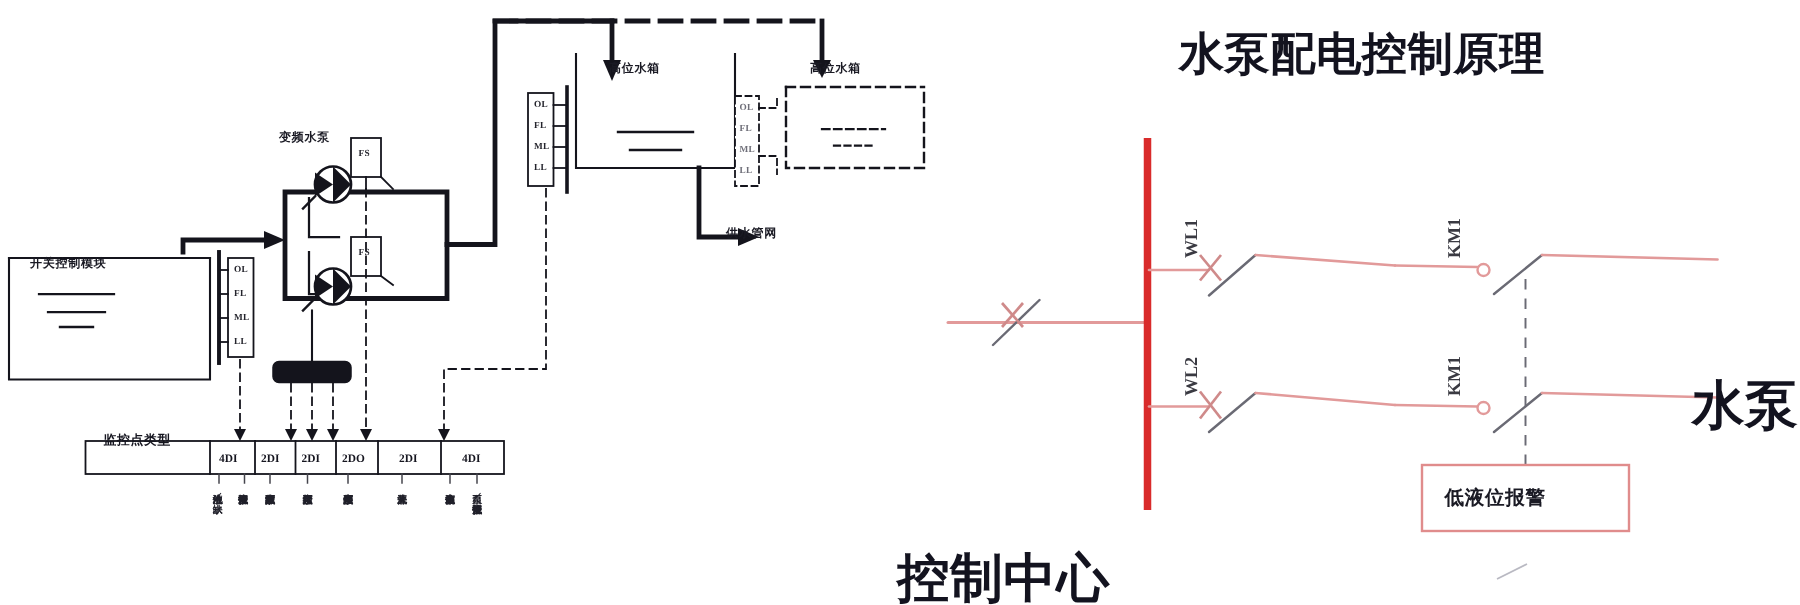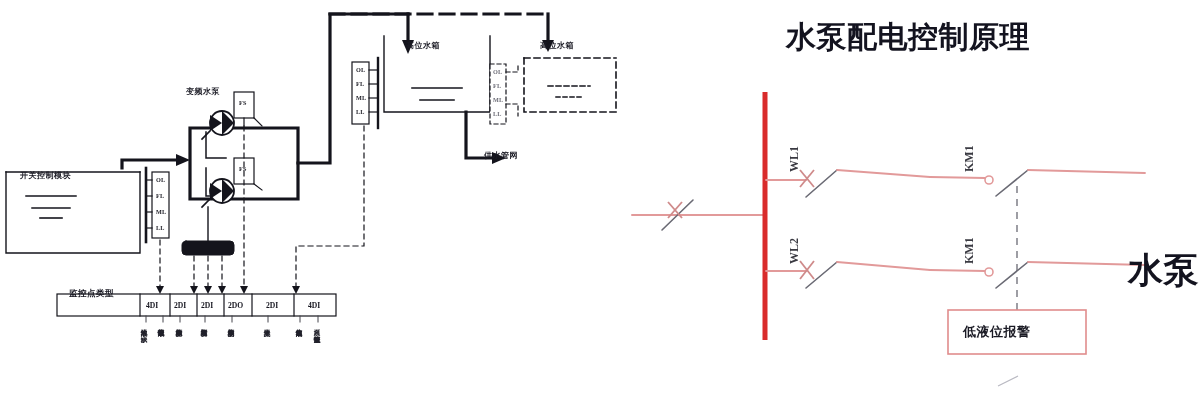--- a/index.html
+++ b/index.html
@@ -242,20 +242,21 @@
 
     <rect x="348" y="310" width="138" height="44" fill="#fff" stroke="#e08c8c" stroke-width="1.6"></rect>
 
     <g stroke="#b9b9c2" stroke-width="1.2" fill="none">
       <path d="M398 386 L418 376"></path>
     </g>
   </svg>
 
   <div class="abs cn title-main" style="left:786px;top:22px;">水泵配电控制原理</div>
   <div class="abs cn big-cn" style="left:1128px;top:253px;">水泵</div>
+  <div class="abs cn big-cn" style="left:598px;top:368px;">控制中心</div>
   <div class="abs cn sm-cn" style="left:963px;top:325px;font-size:13px;">低液位报警</div>
 
   <div class="abs lbl-rot" style="left:787px;top:172px;transform:rotate(-90deg);">WL1</div>
   <div class="abs lbl-rot" style="left:787px;top:264px;transform:rotate(-90deg);">WL2</div>
   <div class="abs lbl-rot" style="left:962px;top:172px;transform:rotate(-90deg);">KM1</div>
   <div class="abs lbl-rot" style="left:962px;top:264px;transform:rotate(-90deg);">KM1</div>
 
 </div>
 
 </body></html>

